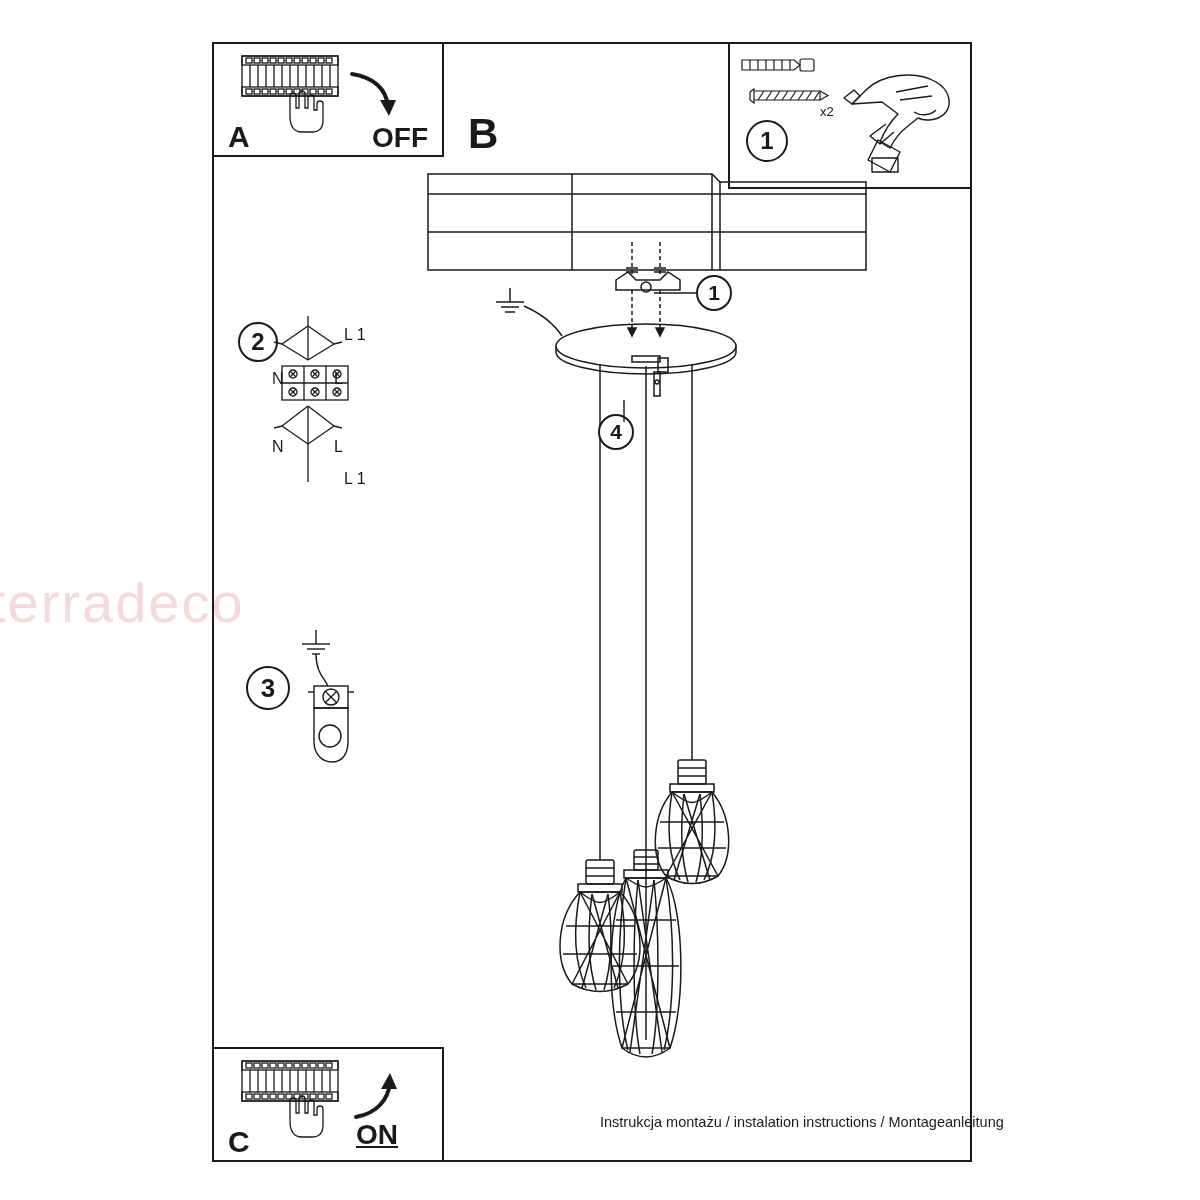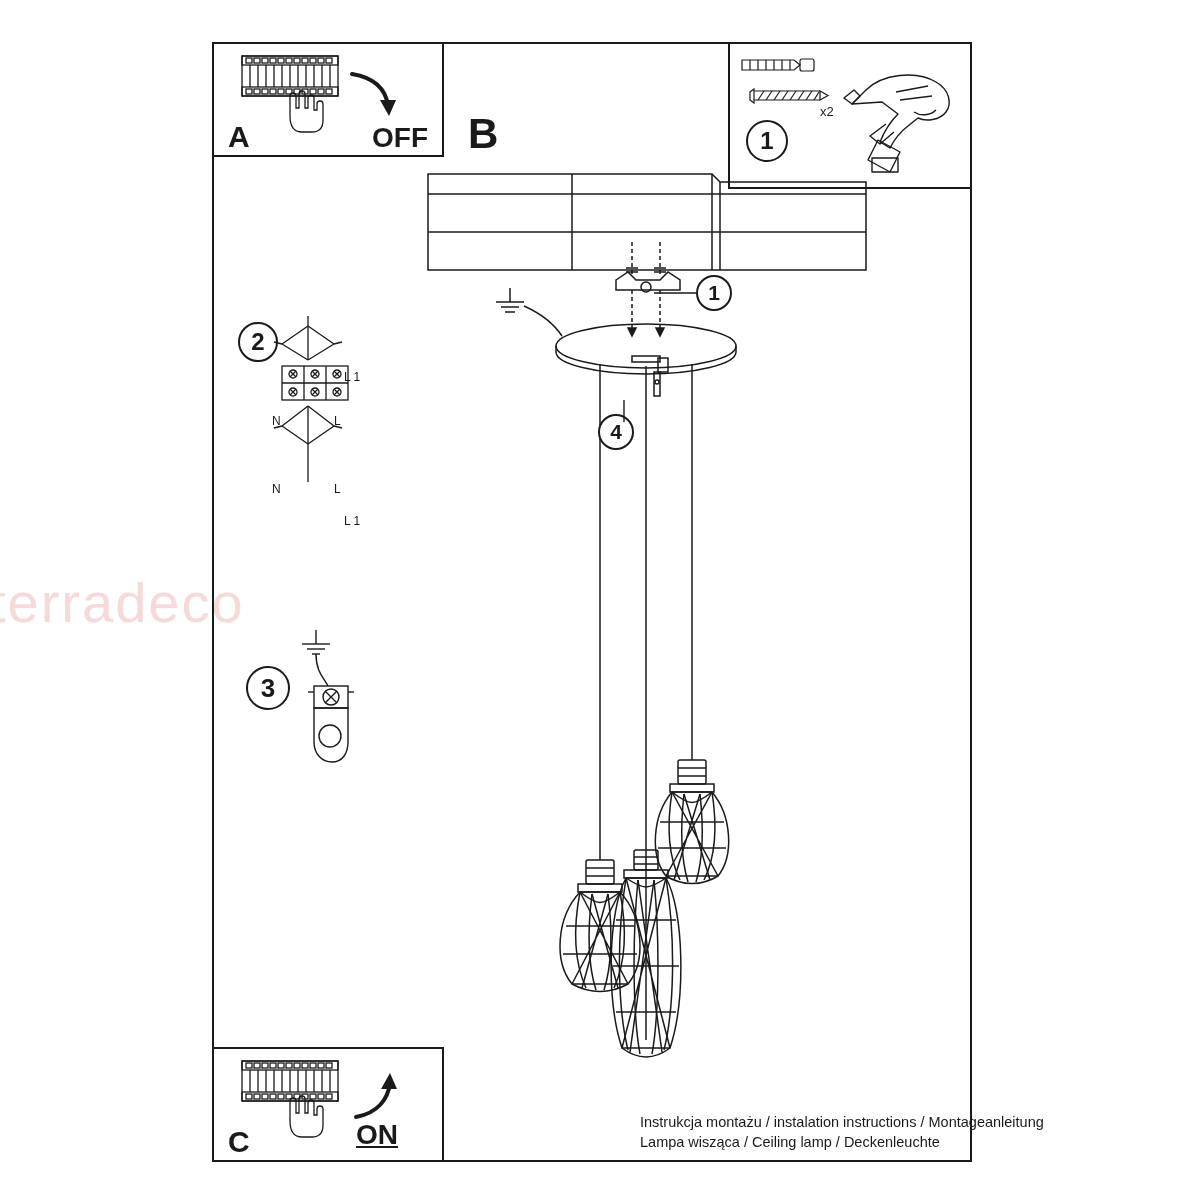--- a/index.html
+++ b/index.html
@@ -80,41 +80,39 @@
     display: flex;
     align-items: center;
     justify-content: center;
     background: #ffffff;
     font-family: "Liberation Sans", sans-serif;
     font-weight: 700;
     color: #1a1a1a;
   }
   .wire-label {
     position: absolute;
-    font-size: 12px;
-    color: #1a1a1a;
-    font-family: "Liberation Sans", sans-serif;
-    margin-top: 44px;
+    font-size: 16px;
+    color: #1a1a1a;
+    font-family: "Liberation Sans", sans-serif;
   }
   .x2-label {
     position: absolute;
     font-size: 13px;
     color: #1a1a1a;
     font-family: "Liberation Sans", sans-serif;
     margin-left: 32px;
   }
   .caption {
     position: absolute;
     left: 600px;
     top: 1112px;
     font-size: 14.5px;
     line-height: 20px;
     color: #1a1a1a;
     font-family: "Liberation Sans", sans-serif;
-    margin-left: 40px;
   }
   svg { display: block; }
   .abs { position: absolute; }
 </style>
 </head>
 <body>
 
 <div id="sheet">
 
   <div class="watermark">terradeco</div>
@@ -445,16 +443,15 @@
 
   <div class="circle" style="left:598px; top:414px; width:36px; height:36px; font-size:21px;">
     <span>4</span>
   </div>
   <svg class="abs" style="left:614px; top:400px;" width="20" height="22" viewBox="0 0 20 22">
     <line x1="10" y1="22" x2="10" y2="0" stroke="#1a1a1a" stroke-width="1.4"></line>
   </svg>
 
   <div class="caption">
     <div>Instrukcja montażu / instalation instructions / Montageanleitung</div>
-    <div>Lampa wisząca / Ceiling lamp / Deckenleuchte</div>
   </div>
 
 </div>
 
 </body></html>

